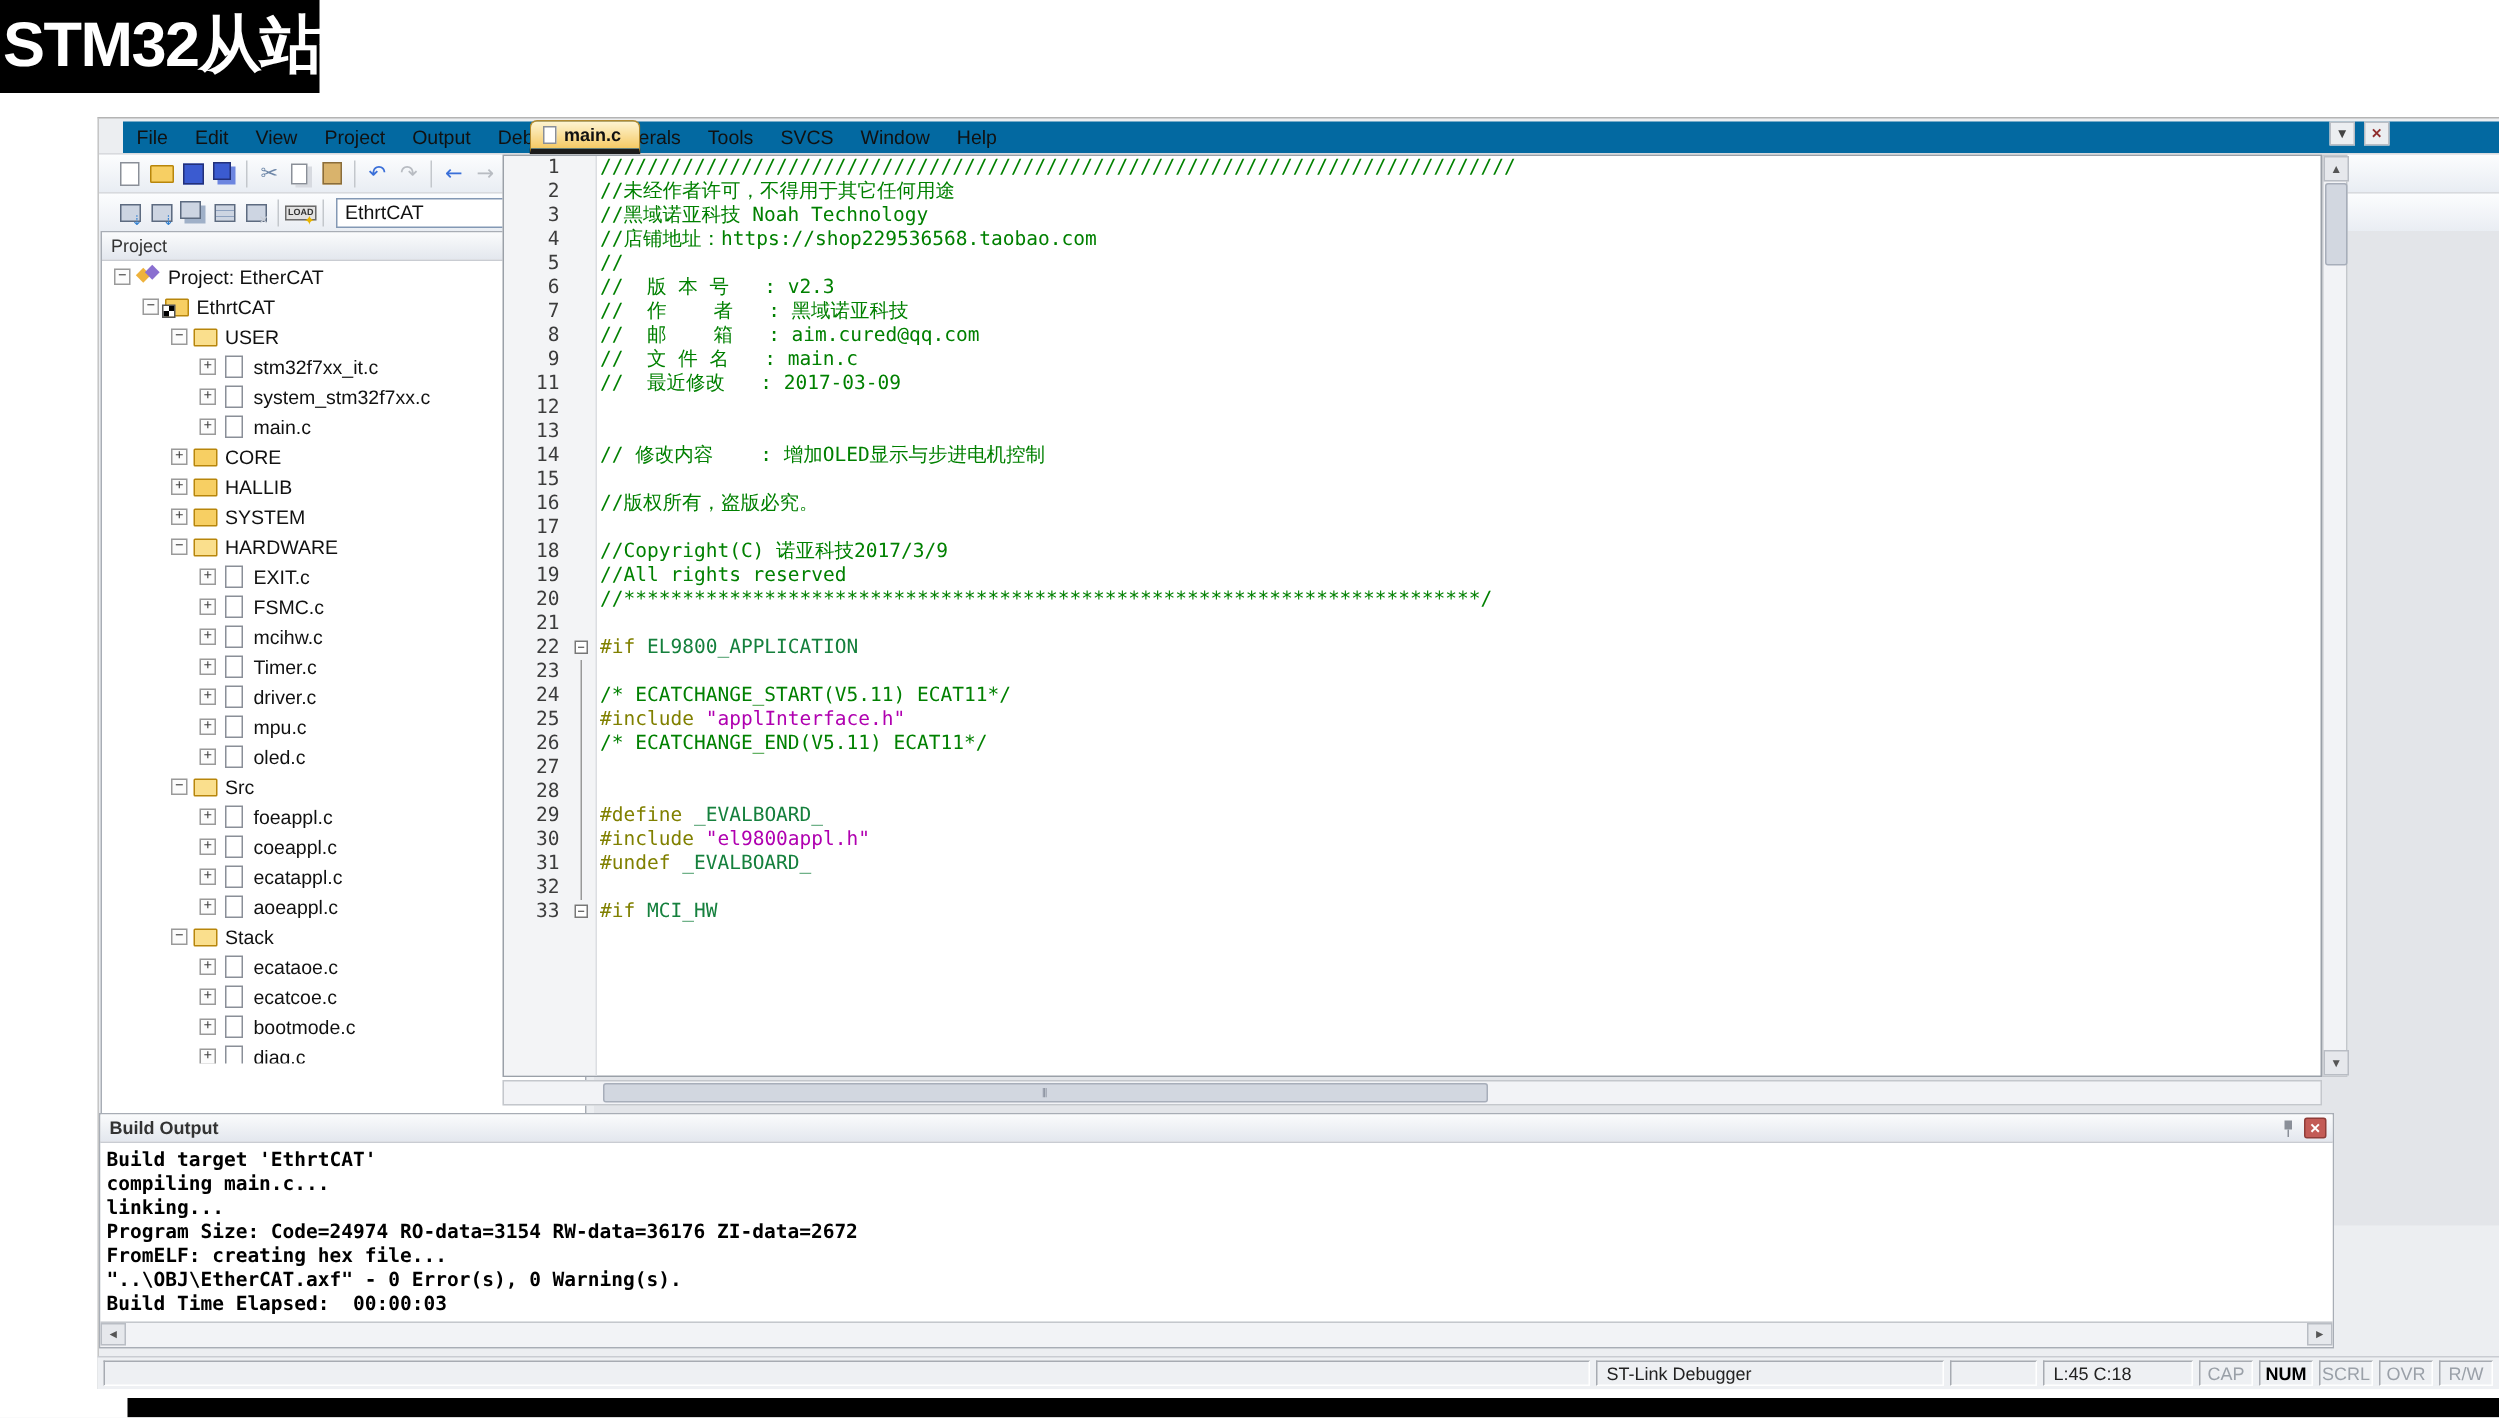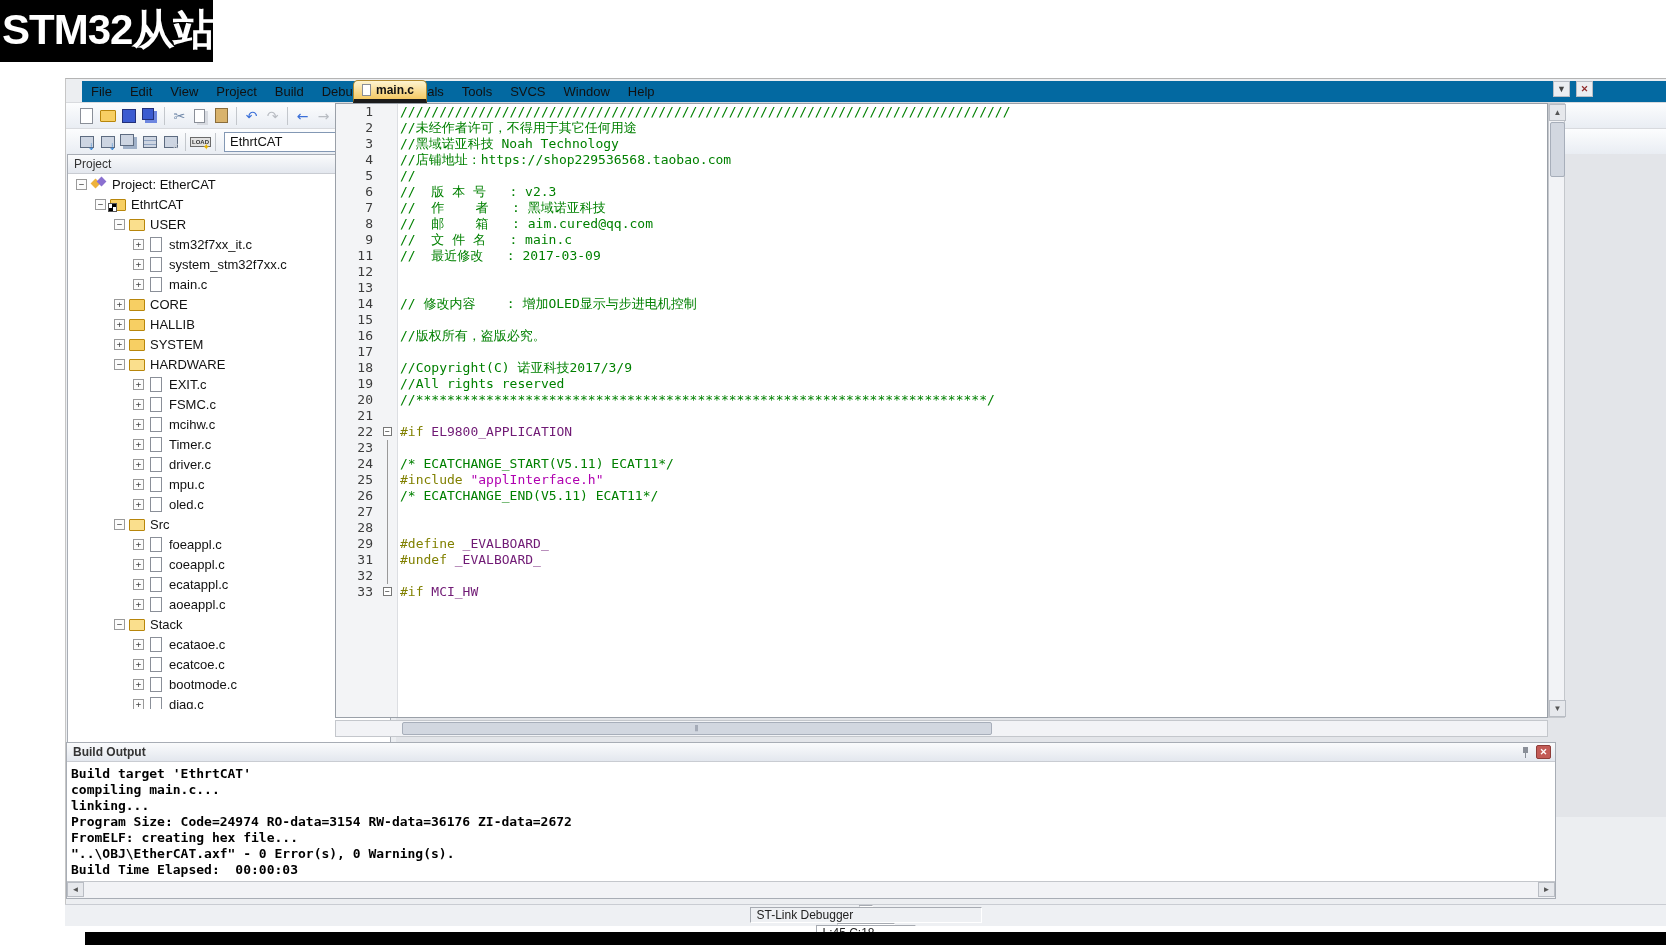--- a/index.html
+++ b/index.html
@@ -128,39 +128,39 @@
                border:1px solid #9aa0a8; overflow:hidden; font-family:"DejaVu Sans Mono", monospace;
                font-size:13px; line-height:16px; }
   .gutter-bg { position:absolute; left:0; top:0; width:62px; height:100%; background:#f3f4f6; border-right:1px solid #dcdee2; }
   .cl { position:relative; height:16px; white-space:pre; display:flex; }
   .ln { width:44px; text-align:right; padding-right:7px; color:#3c3c3c; flex:none; }
   .fold { width:18px; flex:none; position:relative; }
   .fold .fbox { position:absolute; left:3px; top:3px; width:9px; height:9px; border:1px solid #777; background:#fff;
                 font-size:8px; line-height:7px; text-align:center; color:#333; }
   .fold .fline { position:absolute; left:7px; top:0; width:1px; height:16px; background:#999; }
   .ct { padding-left:2px; }
-  .seg-c { color:#008000; } .seg-p { color:#808000;margin-top:48px; } .seg-s { color:#b000b0; } .seg-k { color:#701a75; }
+  .seg-c { color:#008000; } .seg-p { color:#808000;margin-top:48px; } .seg-s { color:#b000b0; } .seg-k { color:#15803d; }
 
   .editor-vscroll { position:absolute; left:1548px; top:103px; width:17px; height:615px; background:#f2f3f6; border:1px solid #c4c7cc; }
   .editor-hscroll { position:absolute; left:335px; top:720px; width:1213px; height:17px; background:#f2f3f6; border:1px solid #c4c7cc; }
   .hthumb { position:absolute; top:1px; height:13px; background:#d2d7e0; border:1px solid #a7aeba; border-radius:2px;
             display:flex; align-items:center; justify-content:center; font-size:8px; color:#7a8190; letter-spacing:1px; }
   .hbtn { position:absolute; top:0; width:17px; height:15px; background:#e6e8ec; border:1px solid #b9bdc4; font-size:8px;
           color:#555; display:flex; align-items:center; justify-content:center; }
 
   
   .build-panel { position:absolute; left:1px; top:664px; width:1490px; height:157px; background:#fff; border:1px solid #a8adb5; }
   .build-content { position:absolute; left:0; top:19px; width:100%; height:119px; background:#fff; overflow:hidden;
                    font-family:"DejaVu Sans Mono", monospace; font-size:13px; line-height:16px; color:#000;
                    padding:4px 0 0 4px; white-space:pre; }
   .build-hscroll { position:absolute; left:0; bottom:0; width:100%; height:17px; background:#f2f3f6; border-top:1px solid #c4c7cc; }
 
   
   .statusbar { position:absolute; left:0; top:826px; width:1601px; height:22px; background:#eef0f3;
-               border-top:1px solid #c9ccd2; display:flex; align-items:center; font-size:12px; color:#222; padding:0 2px;flex-direction:column; }
+               border-top:1px solid #c9ccd2; display:flex; align-items:center; font-size:12px; color:#222; padding:0 2px; }
   .sfield { height:17px; border:1px solid; border-color:#a7abb2 #fff #fff #a7abb2; margin:0 2px;
             display:flex; align-items:center; padding:0 6px; white-space:nowrap; }
   .sfield.grow { flex:1; }
   .sind { width:36px; justify-content:center; color:#9aa0a8; }
   .sind.on { color:#000; font-weight:bold; }
 
   .bottom-strip { position:absolute; left:85px; top:932px; width:1581px; height:13px; background:#000; }
 </style>
 </head>
 <body>
@@ -169,21 +169,21 @@
 
   <div class="title-box">STM32从站代码</div>
 
   <div class="app-window">
 
     <div class="menubar" id="menubar">
         <span class="mi">File</span>
         <span class="mi">Edit</span>
         <span class="mi">View</span>
         <span class="mi">Project</span>
-        <span class="mi">Build</span>
+        <span class="mi">Output</span>
         <span class="mi">Debug</span>
         <span class="mi">Peripherals</span>
         <span class="mi">Tools</span>
         <span class="mi">SVCS</span>
         <span class="mi">Window</span>
         <span class="mi">Help</span>
       </div>
 
     <div class="toolbar tb1">
       <span class="icons" id="tb1a">
@@ -467,20 +467,21 @@
       <div class="cl"><span class="ln">20</span><span class="fold"></span><span class="ct"><span class="seg-c">//*************************************************************************/</span></span></div>
       <div class="cl"><span class="ln">21</span><span class="fold"></span><span class="ct"></span></div>
       <div class="cl"><span class="ln">22</span><span class="fold"><span class="fbox">−</span></span><span class="ct"><span class="seg-p">#if</span><span class="seg-k"> EL9800_APPLICATION</span></span></div>
       <div class="cl"><span class="ln">23</span><span class="fold"><span class="fline"></span></span><span class="ct"></span></div>
       <div class="cl"><span class="ln">24</span><span class="fold"><span class="fline"></span></span><span class="ct"><span class="seg-c">/* ECATCHANGE_START(V5.11) ECAT11*/</span></span></div>
       <div class="cl"><span class="ln">25</span><span class="fold"><span class="fline"></span></span><span class="ct"><span class="seg-p">#include</span><span class="seg-k"> </span><span class="seg-s">"applInterface.h"</span></span></div>
       <div class="cl"><span class="ln">26</span><span class="fold"><span class="fline"></span></span><span class="ct"><span class="seg-c">/* ECATCHANGE_END(V5.11) ECAT11*/</span></span></div>
       <div class="cl"><span class="ln">27</span><span class="fold"><span class="fline"></span></span><span class="ct"></span></div>
       <div class="cl"><span class="ln">28</span><span class="fold"><span class="fline"></span></span><span class="ct"></span></div>
       <div class="cl"><span class="ln">29</span><span class="fold"><span class="fline"></span></span><span class="ct"><span class="seg-p">#define</span><span class="seg-k"> _EVALBOARD_</span></span></div>
+      <div class="cl"><span class="ln">30</span><span class="fold"><span class="fline"></span></span><span class="ct"><span class="seg-p">#include</span><span class="seg-k"> </span><span class="seg-s">"el9800appl.h"</span></span></div>
       <div class="cl"><span class="ln">31</span><span class="fold"><span class="fline"></span></span><span class="ct"><span class="seg-p">#undef</span><span class="seg-k"> _EVALBOARD_</span></span></div>
       <div class="cl"><span class="ln">32</span><span class="fold"><span class="fline"></span></span><span class="ct"></span></div>
       <div class="cl"><span class="ln">33</span><span class="fold"><span class="fbox">−</span></span><span class="ct"><span class="seg-p">#if</span><span class="seg-k"> MCI_HW</span></span></div>
     </div>
 
   <div class="editor-vscroll">
     <span class="sbtn" style="top:0;">▲</span>
     <span class="sthumb" style="top:18px;height:55px;"></span>
     <span class="sbtn" style="bottom:0;">▼</span>
   </div>

